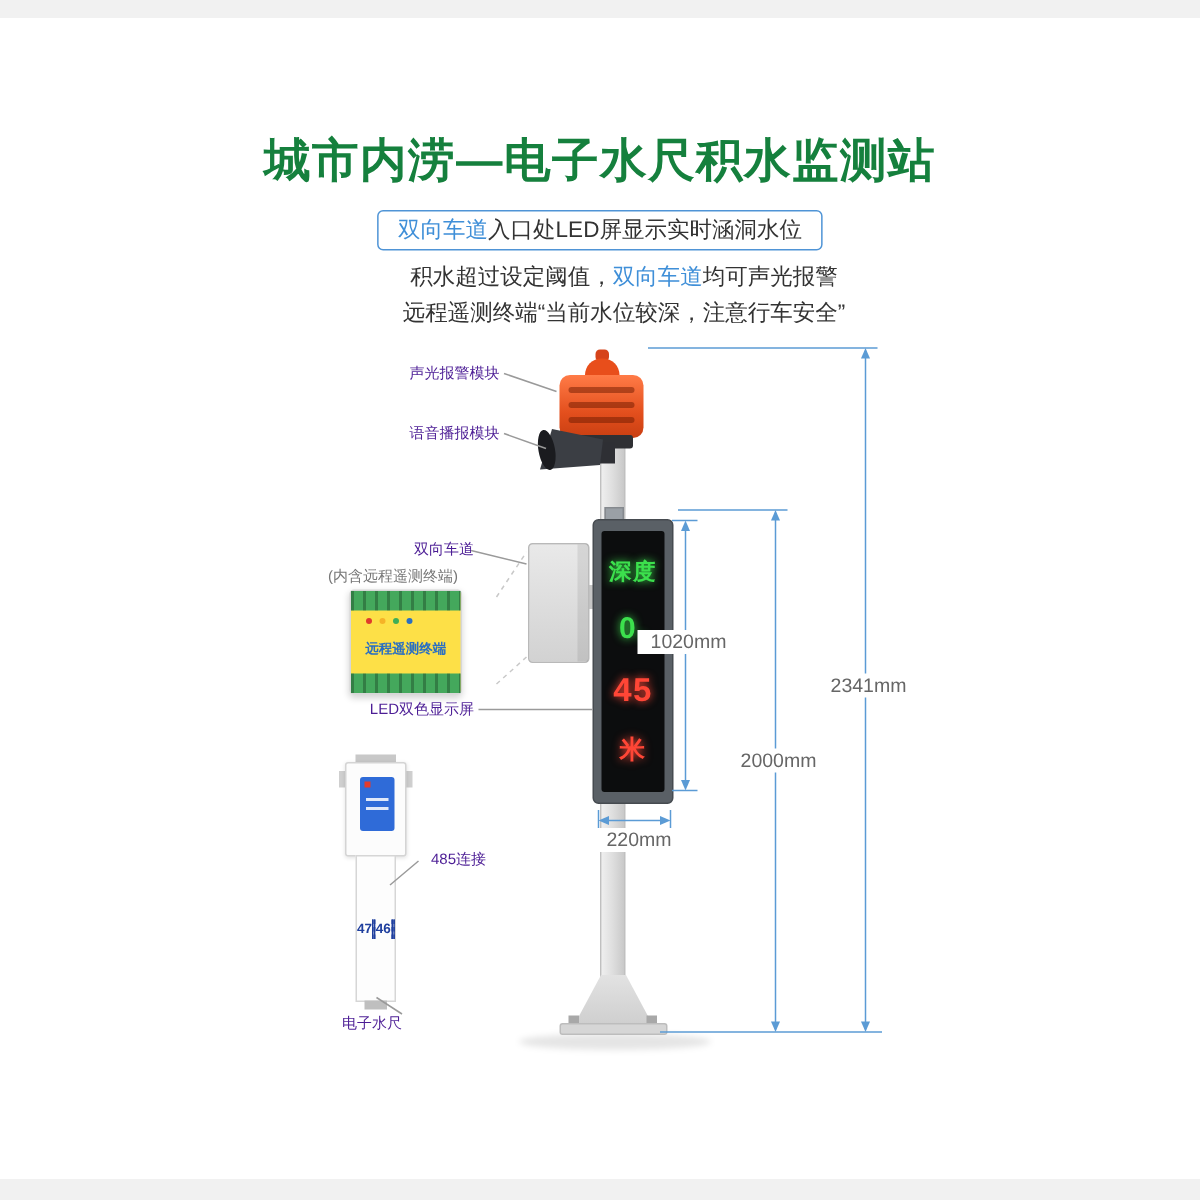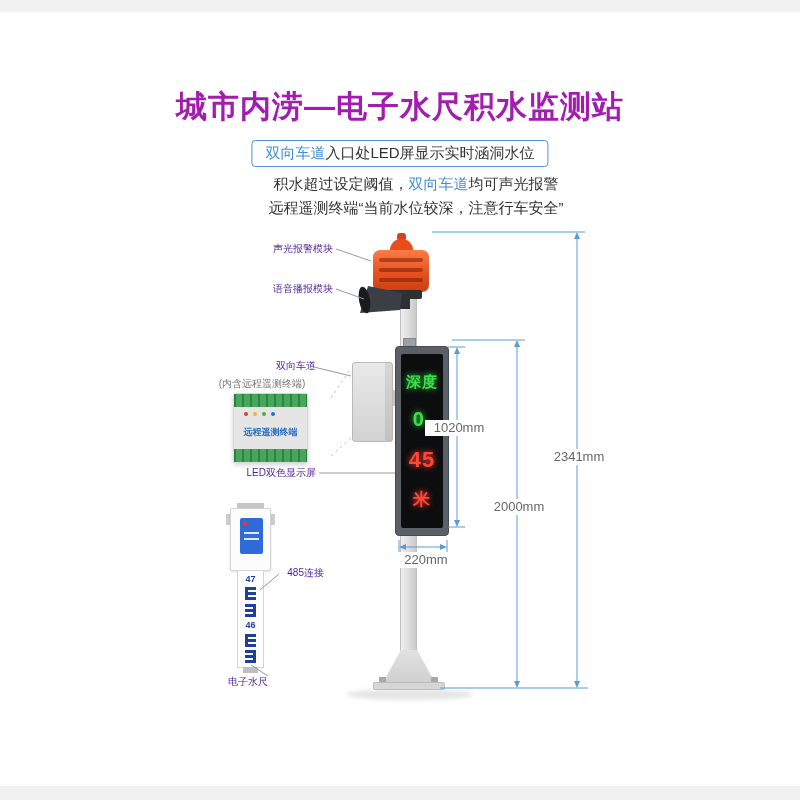--- a/index.html
+++ b/index.html
@@ -1,20 +1,20 @@
 <!DOCTYPE html>
 <html><head>
 <meta charset="utf-8">
 <style>
   html,body{margin:0;padding:0;background:#fff;}
   .stage{position:relative;width:800px;height:800px;background:#fff;overflow:hidden;
          font-family:"Liberation Sans",sans-serif;}
   .band{position:absolute;left:0;width:800px;background:#f1f1f1;}
   .page-title{position:absolute;top:86px;left:0;width:800px;text-align:center;
-              font-size:31px;font-weight:700;color:#a21caf;letter-spacing:1px;}
+              font-size:31px;font-weight:700;color:#15803d;letter-spacing:1px;}
   .badge{position:absolute;top:140px;left:50%;transform:translateX(-50%);
          border:1px solid #4f94d6;border-radius:4px;padding:3px 13px;
          font-size:15px;color:#333;white-space:nowrap;background:#fff;}
   .intro-line{position:absolute;left:16px;width:800px;text-align:center;font-size:15px;color:#333;}
   .hl{color:#3f8fd8;}
   .callout-label{position:absolute;font-size:10px;color:#4c1d95;z-index:5;}
   .r{text-align:right;} .c{text-align:center;}
   .sub-label{position:absolute;font-size:10px;color:#777;z-index:5;}
   .dim-label{position:absolute;font-size:13px;color:#666;text-align:center;
              background:#fff;padding:0 2px;z-index:5;line-height:16px;}
@@ -41,41 +41,41 @@
   .led-r0{font-size:15px;} .led-r1{font-size:20px;} .led-r2{font-size:22px;} .led-r3{font-size:17px;}
   .base-cone{position:absolute;left:383px;top:650px;width:52px;height:33px;z-index:2;
              clip-path:polygon(34% 0,66% 0,100% 100%,0 100%);
              background:linear-gradient(180deg,#e2e2e2,#cfcfcf);}
   .base-plate{position:absolute;left:373px;top:682px;width:72px;height:8px;background:#d6d6d6;
               border:1px solid #bdbdbd;border-radius:2px;box-sizing:border-box;z-index:2;}
   .bolt{position:absolute;top:677px;width:7px;height:6px;background:#a8a8a8;z-index:2;}
   .ground-shadow{position:absolute;left:346px;top:689px;width:128px;height:11px;border-radius:50%;
                  background:rgba(0,0,0,.10);filter:blur(2px);z-index:0;}
   
-  .device{position:absolute;left:233px;top:393px;width:75px;height:70px;background:#e5e5e5;
+  .device{position:absolute;left:233px;top:393px;width:75px;height:70px;background:#fde047;
           border:1px solid #d7d7d7;border-radius:3px;box-shadow:0 2px 5px rgba(0,0,0,.18);
           box-sizing:border-box;z-index:2;}
   .dev-strip{position:absolute;left:0;width:100%;height:13px;background:#44a85c;
              background-image:repeating-linear-gradient(90deg,rgba(0,0,0,.25) 0 2px,transparent 2px 8px);}
   .dev-leds{position:absolute;left:10px;top:18px;display:flex;gap:5px;}
   .dev-led{width:4px;height:4px;border-radius:50%;}
   .dev-label{position:absolute;left:0;top:32px;width:100%;text-align:center;
              font-size:9px;color:#2a6fc2;font-weight:700;}
   
   .wg-bracket{position:absolute;left:237px;top:503px;width:27px;height:6px;background:#c8c8c8;z-index:2;}
   .wg-head{position:absolute;left:230px;top:508px;width:41px;height:63px;background:#fcfcfc;
            border:1px solid #d4d4d4;border-radius:2px;box-shadow:0 1px 3px rgba(0,0,0,.12);
            box-sizing:border-box;z-index:2;}
   .wg-blue{position:absolute;left:9px;top:9px;width:23px;height:36px;background:#2f6bd8;border-radius:2px;}
   .wg-dot{position:absolute;left:3px;top:3px;width:4px;height:4px;background:#e43b2c;}
   .wg-bar{position:absolute;left:4px;width:15px;height:2px;background:rgba(255,255,255,.85);}
   .wg-ear{position:absolute;top:514px;width:5px;height:11px;background:#cfcfcf;z-index:1;}
   .wg-ruler{position:absolute;left:237px;top:570px;width:27px;height:98px;background:#fdfdfd;
             border:1px solid #d6d6d6;box-sizing:border-box;z-index:2;
-            display:flex;flex-direction:column;align-items:center;justify-content:space-evenly;}
+            display:flex;flex-direction:row;align-items:center;justify-content:space-evenly;}
   .wg-num{font-size:9px;font-weight:700;color:#1f3f9e;line-height:1;}
   .emark{width:11px;height:13px;
          background:
            linear-gradient(#1f3f9e,#1f3f9e) 0 0/11px 3px no-repeat,
            linear-gradient(#1f3f9e,#1f3f9e) 0 5px/11px 3px no-repeat,
            linear-gradient(#1f3f9e,#1f3f9e) 0 10px/11px 3px no-repeat,
            linear-gradient(#1f3f9e,#1f3f9e) 0 0/3px 13px no-repeat;}
   .flip{transform:scaleX(-1);}
   .wg-tip{position:absolute;left:243px;top:667px;width:15px;height:6px;background:#bfbfbf;z-index:2;}
   .overlay{position:absolute;left:0;top:0;z-index:4;pointer-events:none;}

